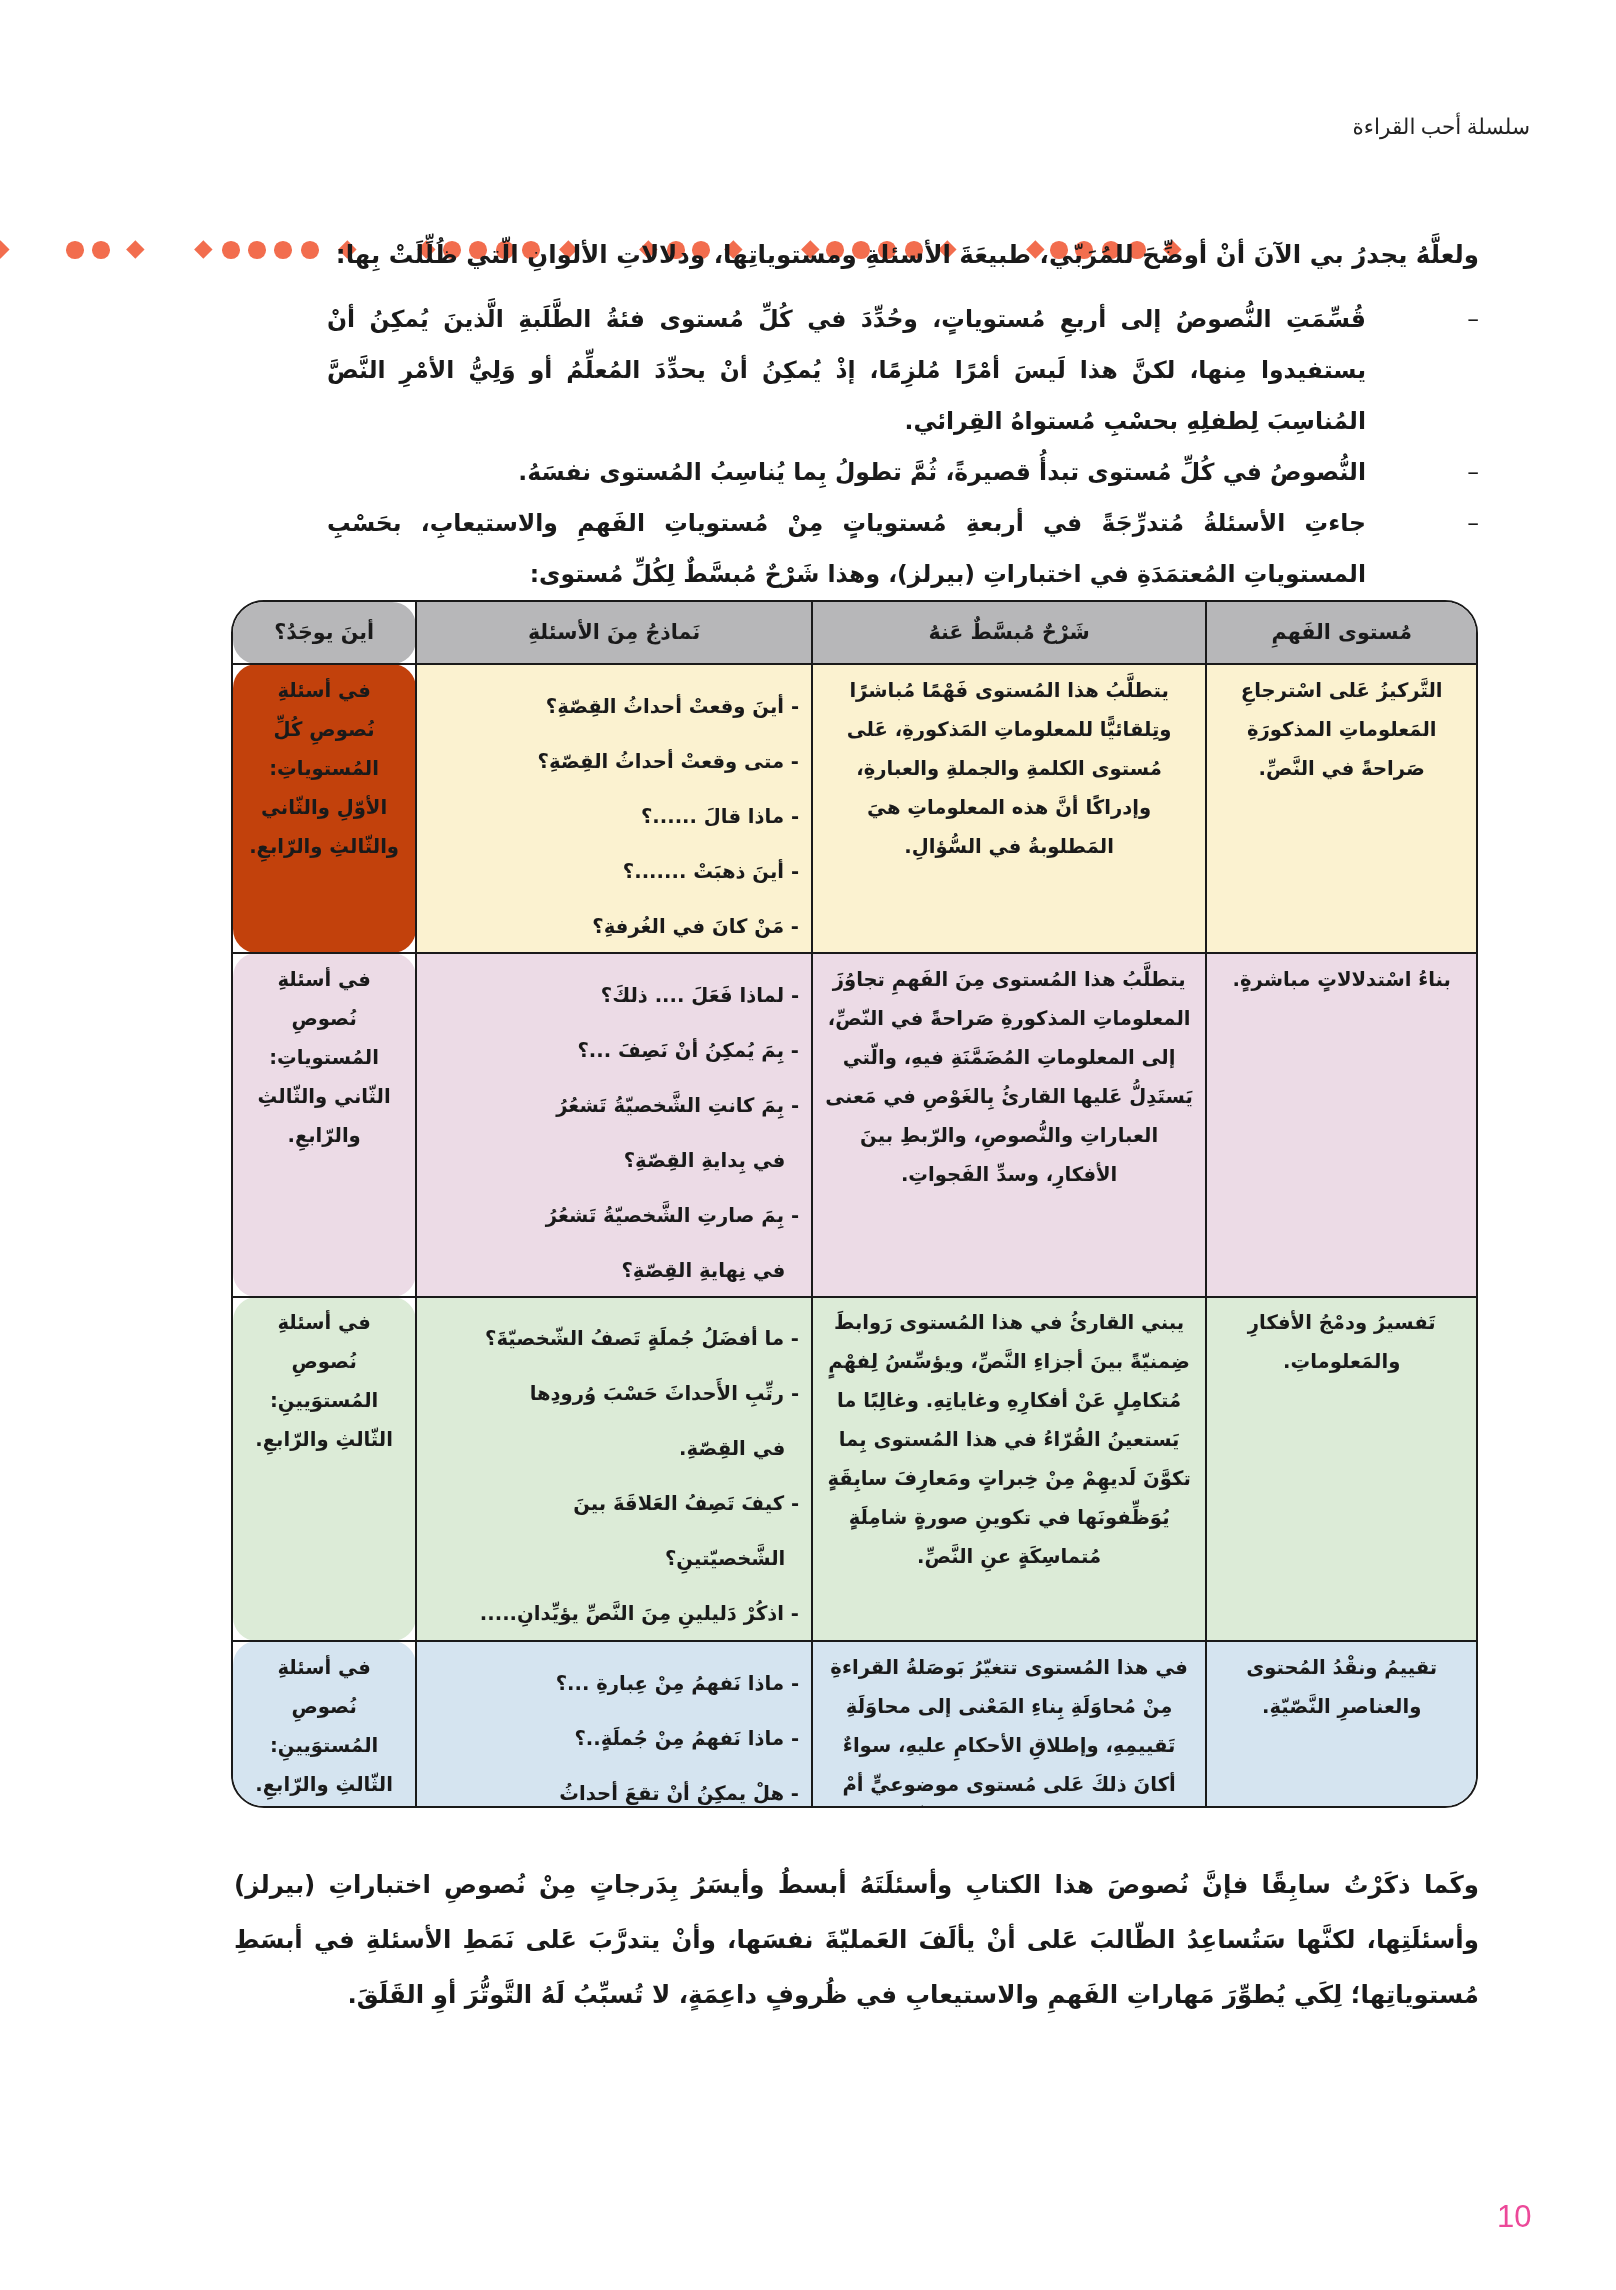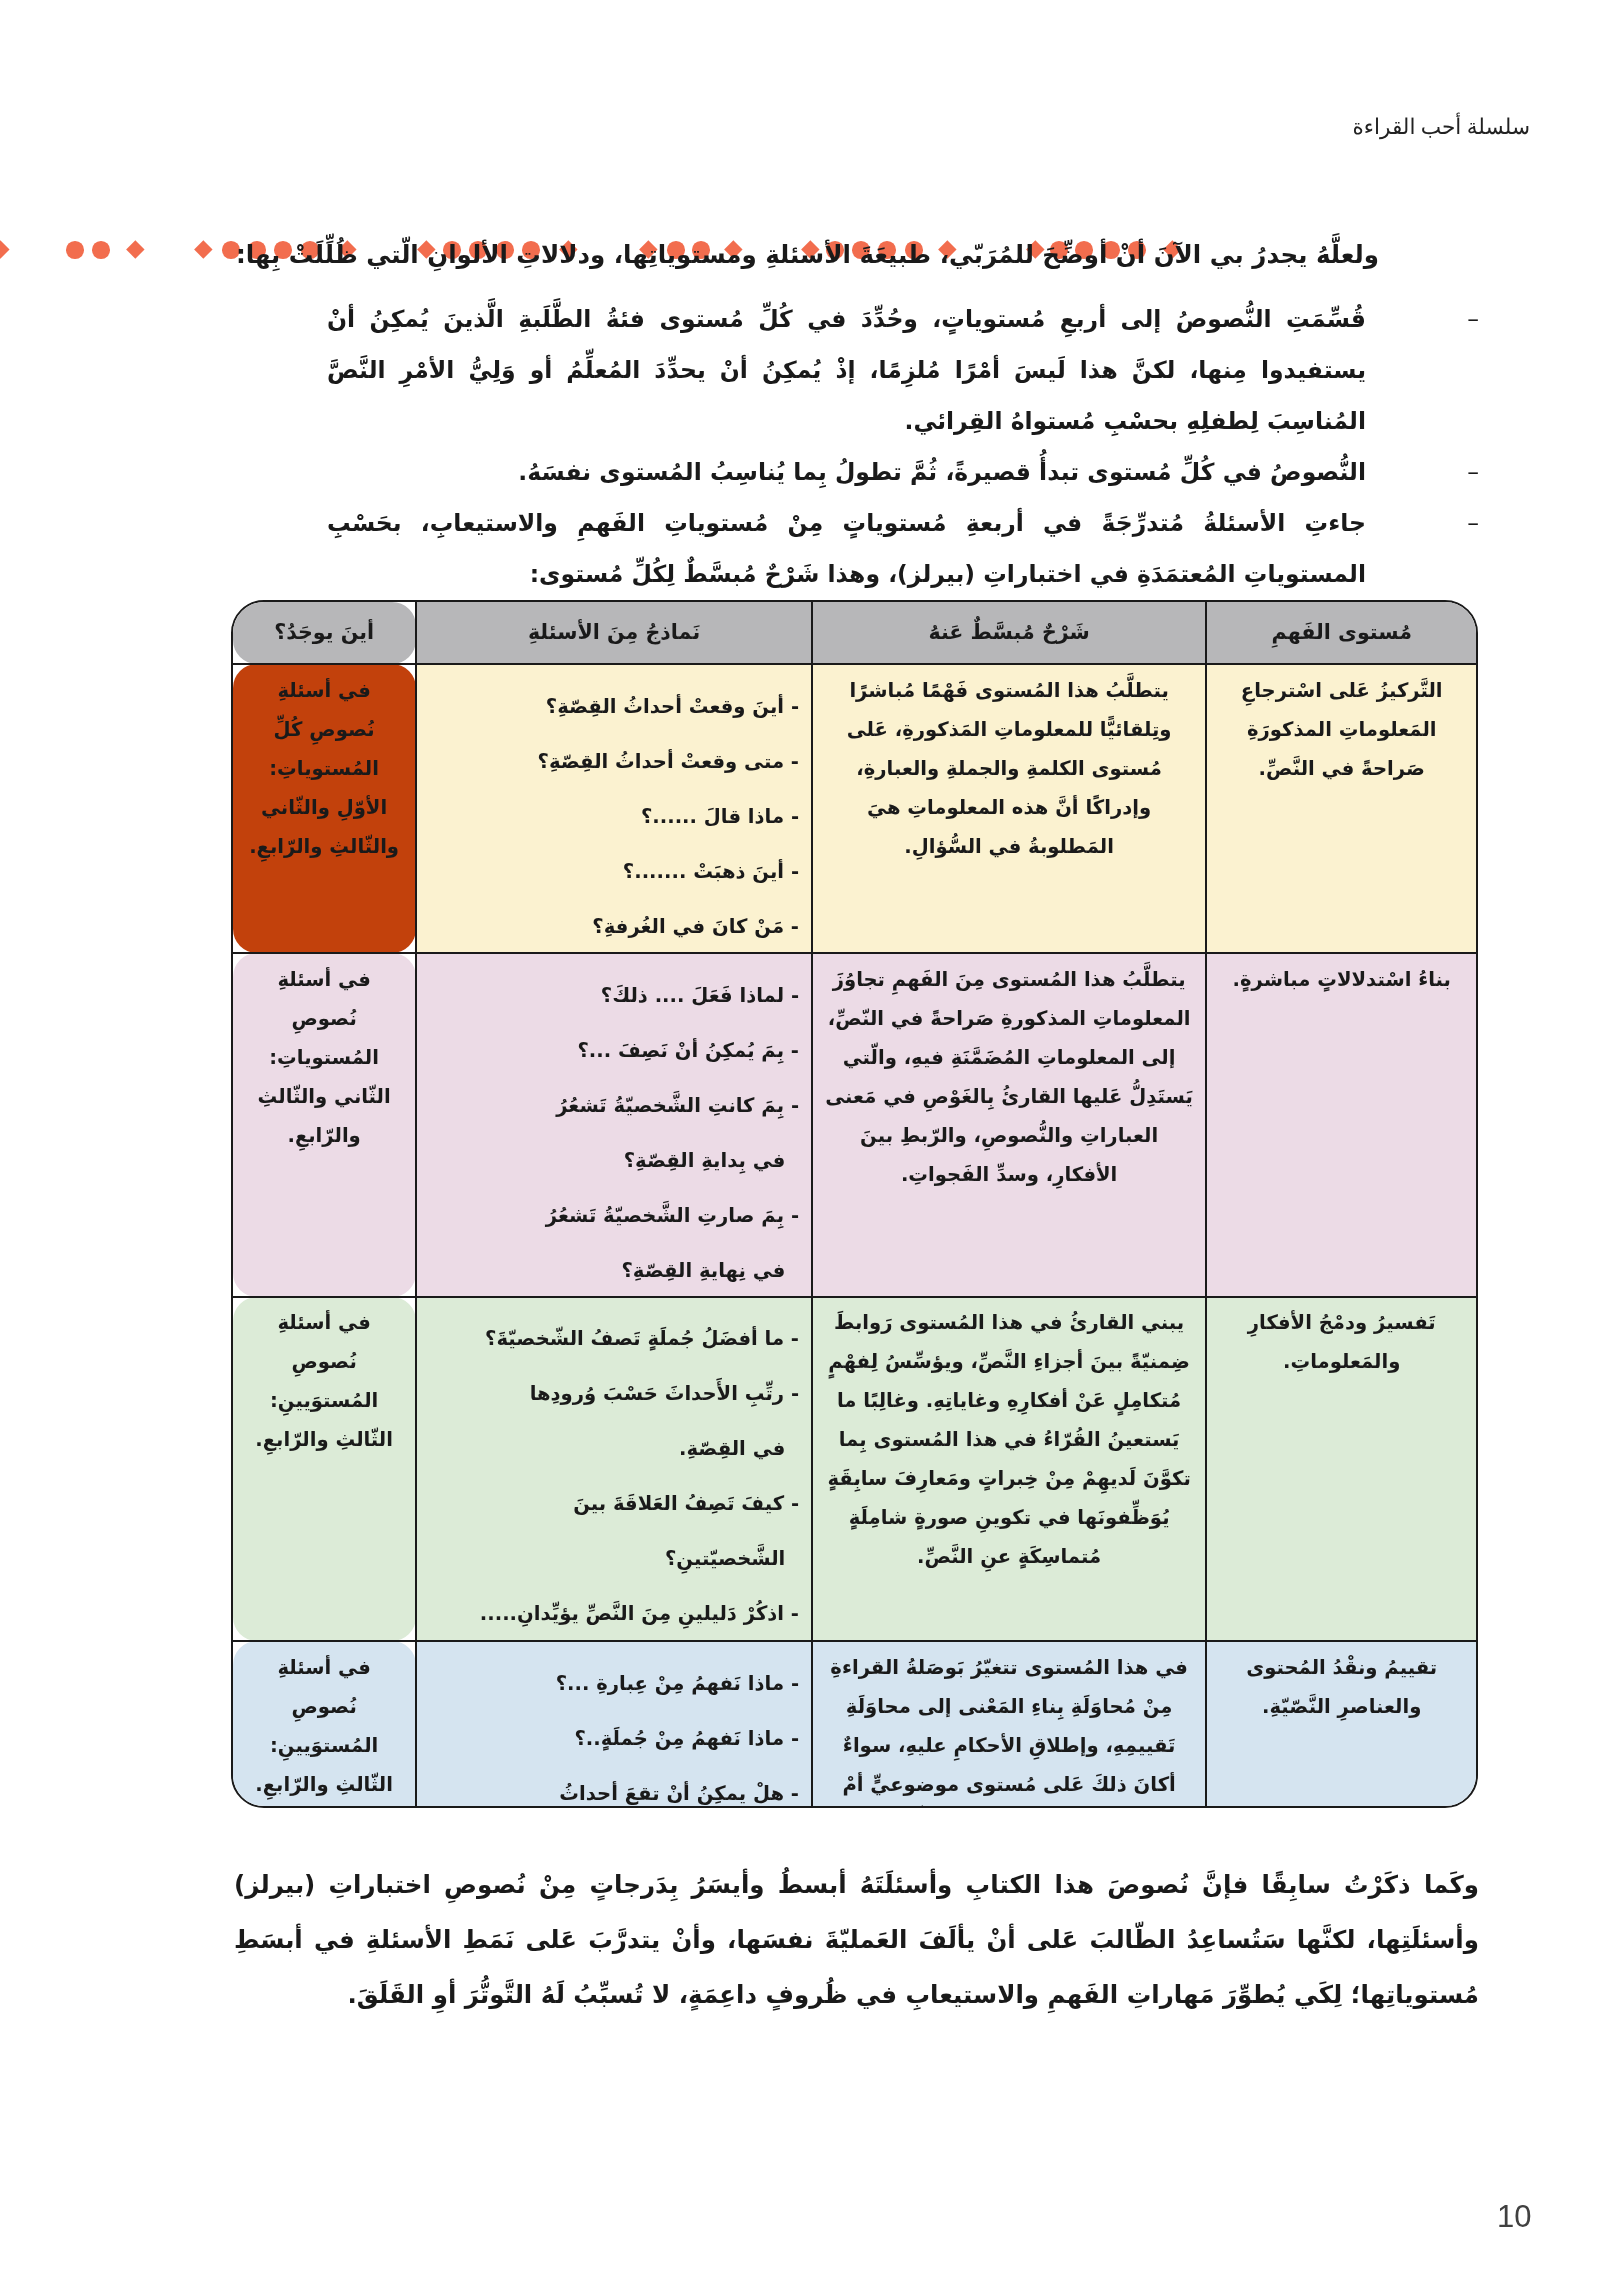--- a/index.html
+++ b/index.html
@@ -14,21 +14,21 @@
       position: absolute; top: 114px; right: 86px;
       font-family: Liberation Serif, serif; font-size: 21.6px; color: #222;
       direction: rtl;
     }
     .dots { position: absolute; top: 125px; left: 0; height: 19.6px; width: 1274px; }
     .dot { position: absolute; width: 17.6px; height: 17.6px; border-radius: 50%; }
     .diamond { position: absolute; width: 12.7px; height: 12.7px; transform: rotate(45deg); top: 2px; }
 
     .intro {
       position: absolute; top: 235px; right: 137px; width: 1343px;
-      font-size: 24.5px; font-weight: bold; line-height: 1.6; direction: rtl; text-align: center;
+      font-size: 24.5px; font-weight: bold; line-height: 1.6; direction: rtl; text-align: right;
     }
     .bullets {
       position: absolute; top: 294px; right: 250px; width: 1039px;
       font-size: 23.5px; font-weight: bold; direction: rtl; text-align: justify;
       line-height: 51px;
     }
     .bullet { position: relative; margin: 0; }
     .bullet .dash {
       position: absolute; right: -113px; top: 0; font-weight: normal;
     }
@@ -61,21 +61,21 @@
     .q-item { display: block; margin-top: 16px; }
     .q-item.cont { padding-right: 13.7px; }
 
     .closing {
       position: absolute; top: 1857px; right: 137px; width: 1245px;
       font-size: 24.5px; font-weight: bold; line-height: 55px; direction: rtl; text-align: justify;
       text-align-last: right;
     }
     .page-number {
       position: absolute; top: 2199px; left: 1497px;
-      font-family: "Liberation Sans", sans-serif; font-size: 31px; color: #404040;
+      font-family: "Liberation Sans", sans-serif; font-size: 31px; color: #ec4899;
     }
   </style>
 </head>
 <body>
 
 <div class="header-band">
   <div class="dots" id="dots">
       <div class="diamond" style="left: -5.9px; background: rgb(242, 109, 78);"></div>
       <div class="dot" style="left: 66px; background: rgb(242, 109, 78);"></div>
       <div class="dot" style="left: 92px; background: rgb(242, 109, 78);"></div>

